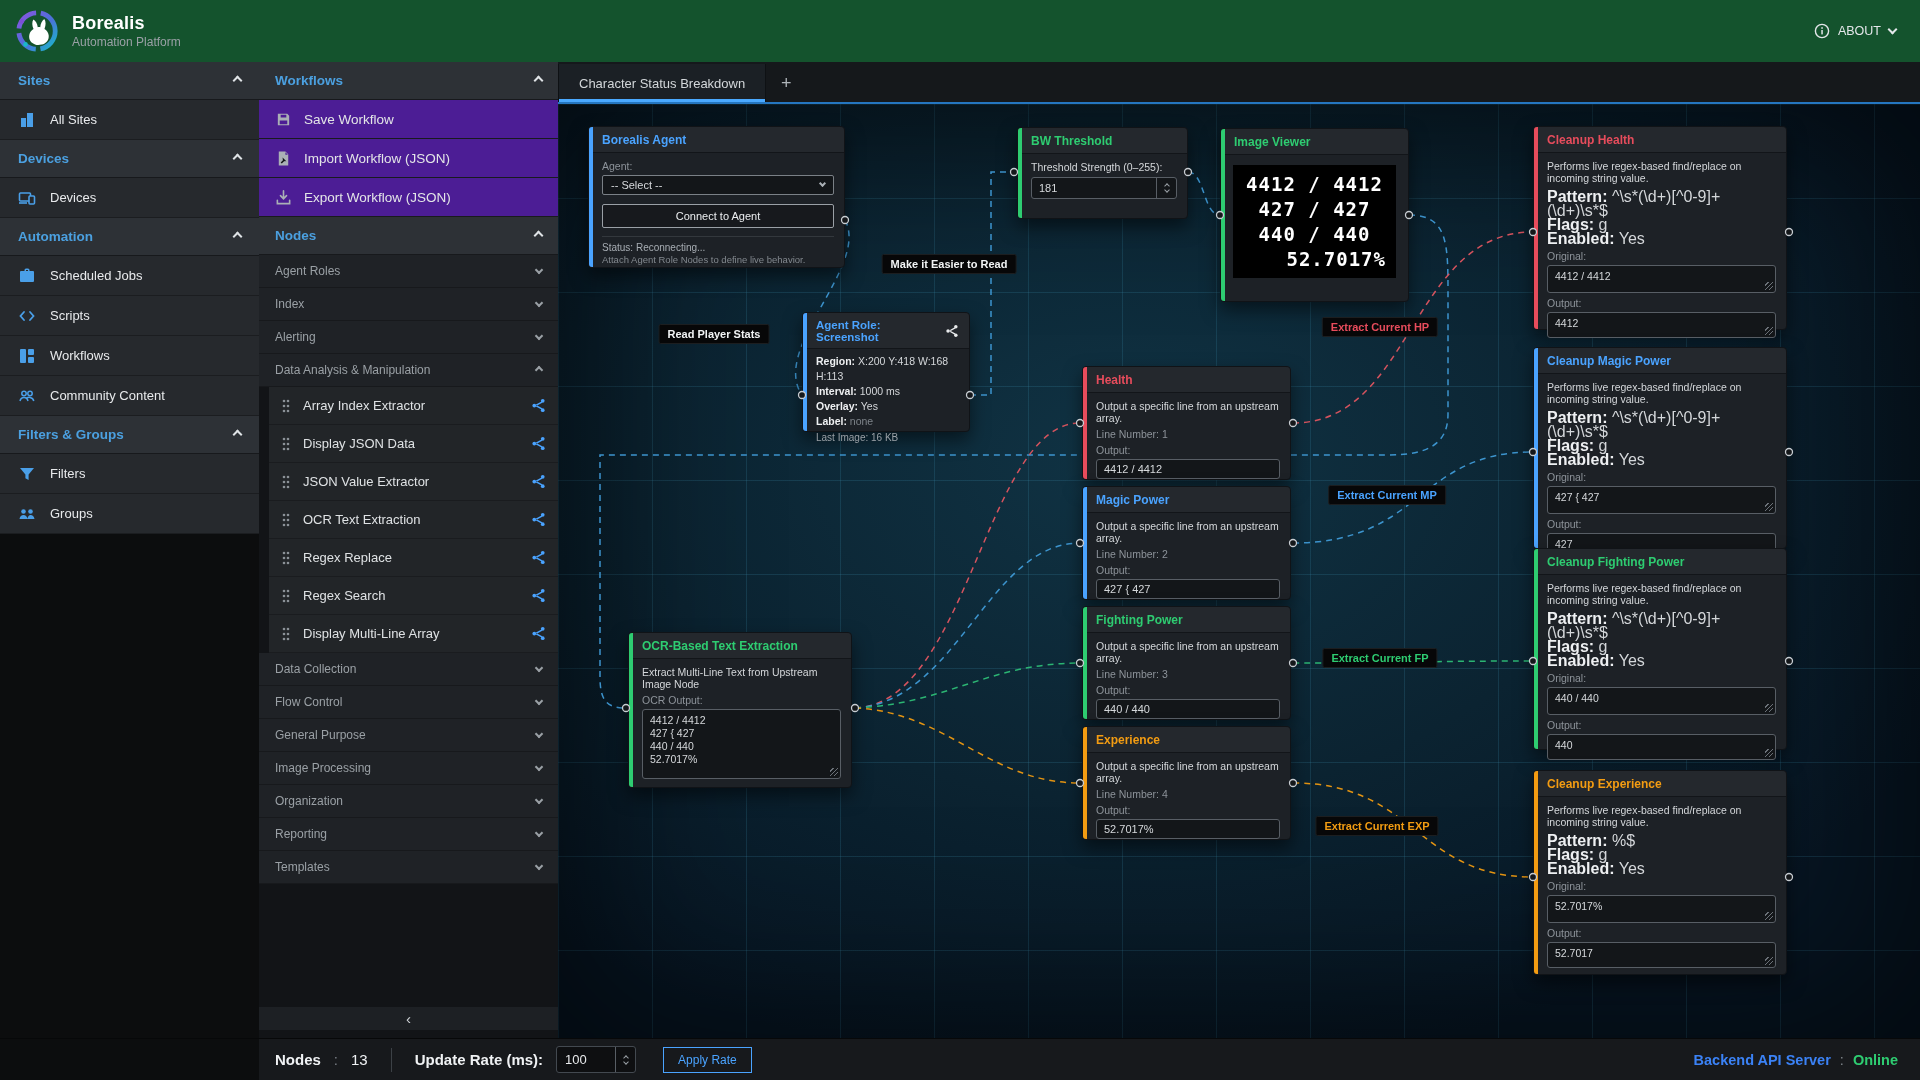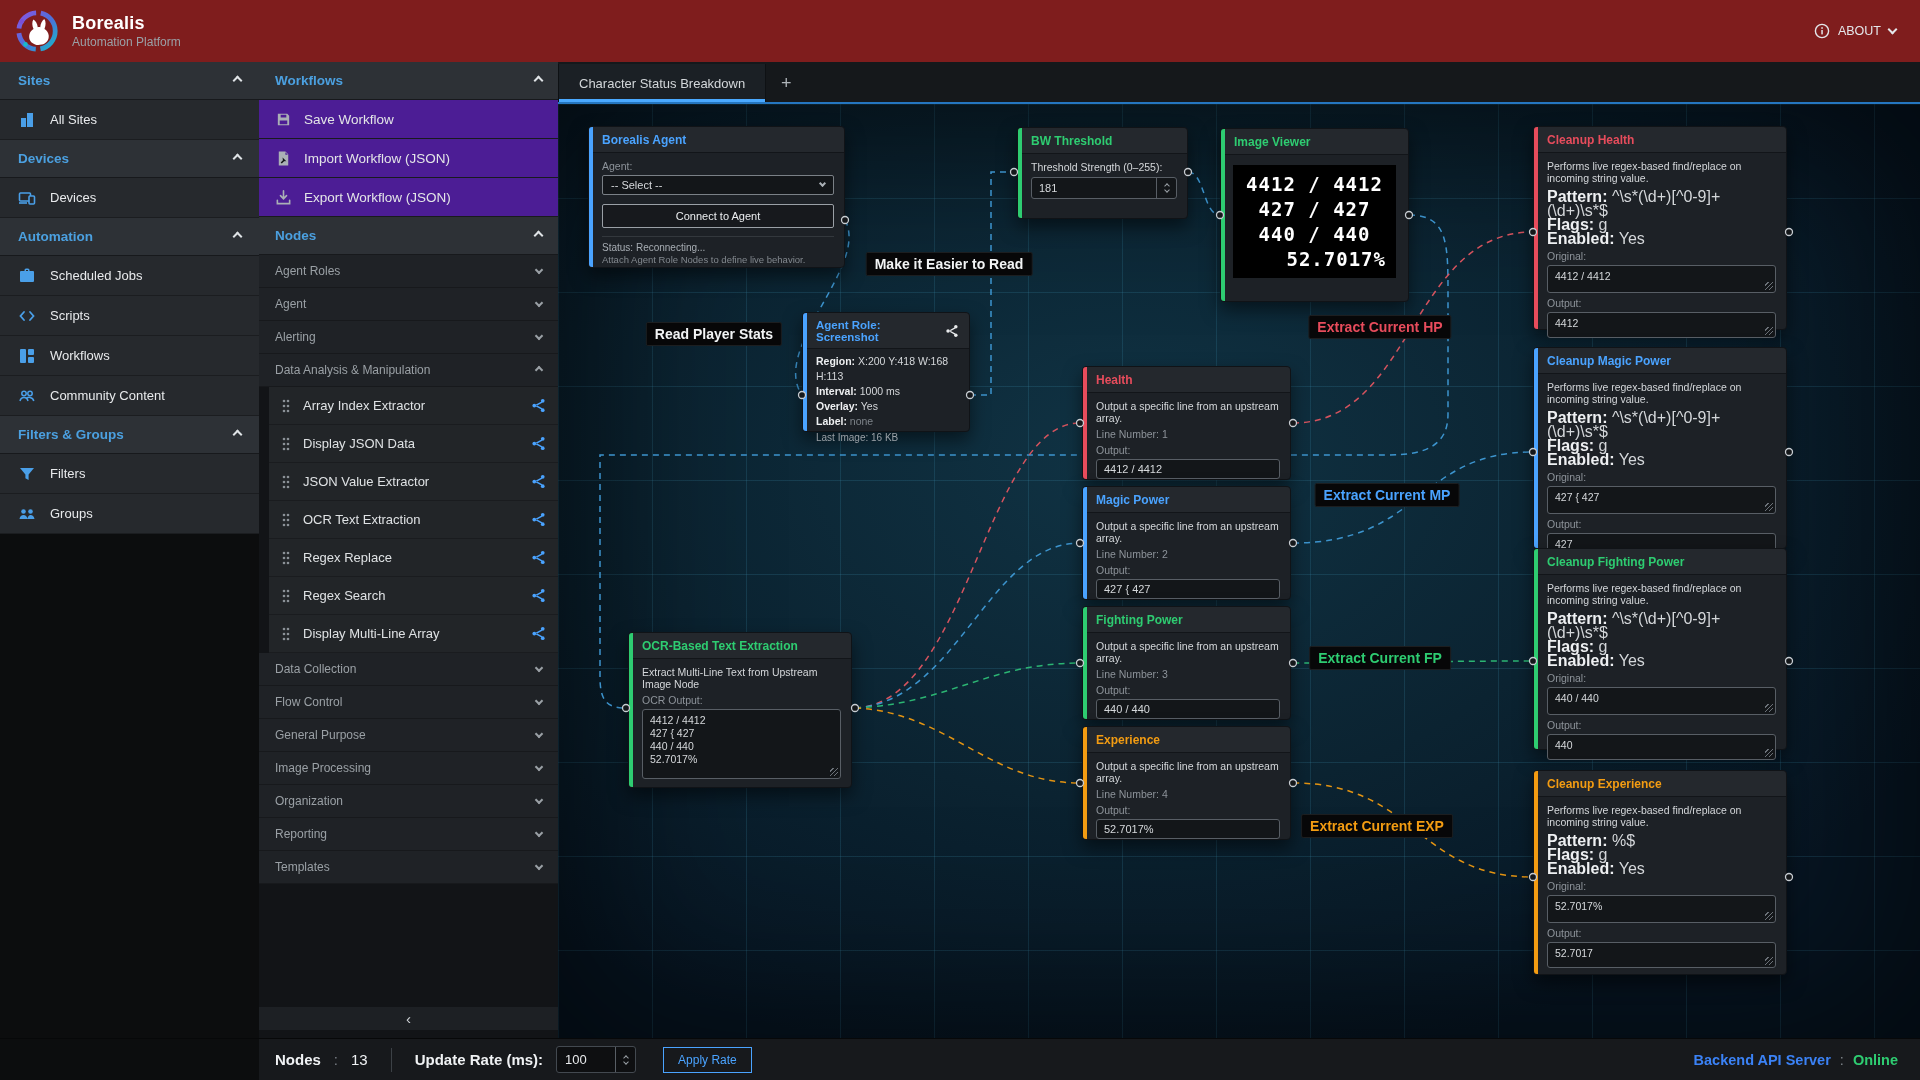--- a/index.html
+++ b/index.html
@@ -1,21 +1,21 @@
 <!DOCTYPE html>
 <html><head>
 <meta charset="utf-8">
 <style>
   * { margin:0; padding:0; box-sizing:border-box; }
   html,body { width:1920px; height:1080px; overflow:hidden; background:#0c0d0e;
               font-family:"Liberation Sans", sans-serif; }
   .app { position:relative; width:1920px; height:1080px; }
 
   
-  .topbar { position:absolute; left:0; top:0; width:1920px; height:62px; background:#7f1d1d;
+  .topbar { position:absolute; left:0; top:0; width:1920px; height:62px; background:#14532d;
             display:flex; align-items:center; padding:0 24px 0 14px; z-index:30; }
   .brand { display:flex; align-items:center; gap:12px; }
   .brand-title { color:#fff; font-size:18px; font-weight:bold; letter-spacing:.2px; }
   .brand-sub { color:#9aa0a6; font-size:12px; margin-top:1px; }
   .topbar-right { margin-left:auto; display:flex; align-items:center; gap:8px; color:#e4e7ea; font-size:12.5px; }
   .chev { display:inline-block; width:7px; height:7px; border-right:2px solid currentColor; border-bottom:2px solid currentColor; }
   .chev.up   { transform:rotate(-135deg); }
   .chev.down { transform:rotate(45deg); margin-top:-3px; }
 
   
@@ -105,21 +105,21 @@
   .screen div.rt { text-align:right; padding-right:10px; }
   .kv { font-size:10.5px; line-height:15px; color:#d4d7da; }
   .kv b { color:#eef0f2; }
   .kv .dim { color:#7e848a; }
   .kcenter { color:#9aa0a6; font-size:10px; margin-top:3px; }
   .rgx { font-size:16px; line-height:14px; color:#d4d7da; margin-top:6px; }
   .rgx b { color:#eef0f2; }
 
   
   .edge-label { position:absolute; z-index:4; transform:translate(-50%,-50%); background:#070708;
-                border:1px solid #1c1e20; border-radius:2px; padding:3px 8px; font-size:14px;
+                border:1px solid #1c1e20; border-radius:2px; padding:3px 8px; font-size:11px;
                 font-weight:bold; white-space:nowrap; }
   .el-white{color:#f2f4f5} .el-red{color:#e74c5c} .el-blue{color:#4aa3ff} .el-green{color:#2ecc71} .el-orange{color:#f39c12}
 
   
   .statusbar { position:absolute; left:0; bottom:0; width:1920px; height:42px; background:#17191c;
                border-top:1px solid #070809; display:flex; align-items:center; z-index:30; }
   .statusbar .black { width:259px; height:100%; background:#0c0d0e; flex:0 0 259px; }
   .sb-left { display:flex; align-items:center; gap:13px; padding-left:16px; color:#f0f2f4; font-size:15px; }
   .sb-left .sep { color:#787e84; }
   .vdiv { width:1px; height:24px; background:#3c4146; margin:0 10px; }
@@ -300,21 +300,21 @@
     </div>
     <div class="p2-header">
       <span>Nodes</span>
       <span class="chev up"></span>
     </div>
     <div class="p2-cat">
       <span>Agent Roles</span>
       <span class="chev down"></span>
     </div>
     <div class="p2-cat">
-      <span>Agent</span>
+      <span>Index</span>
       <span class="chev down"></span>
     </div>
     <div class="p2-cat">
       <span>Alerting</span>
       <span class="chev down"></span>
     </div>
     <div class="p2-cat">
       <span>Data Analysis &amp; Manipulation</span>
       <span class="chev up"></span>
     </div>

